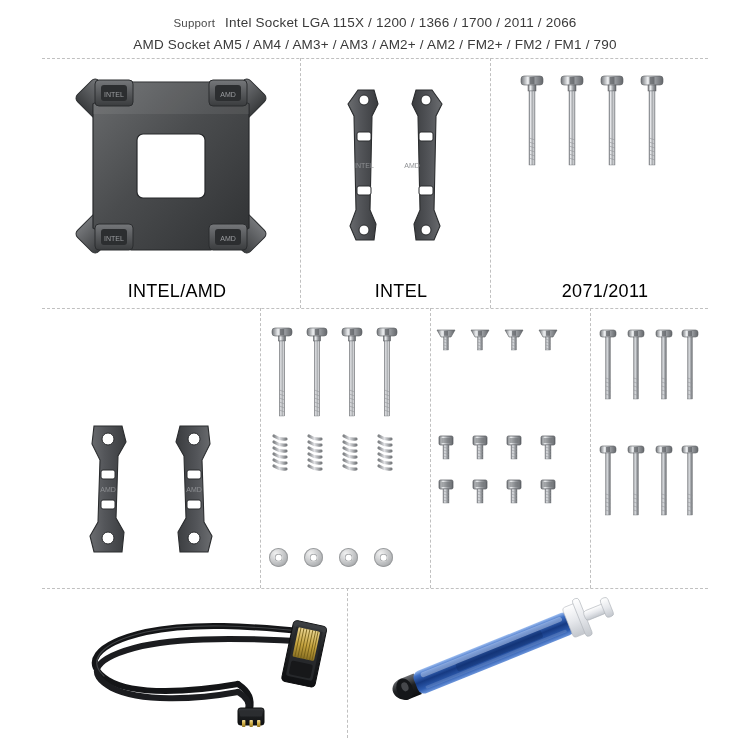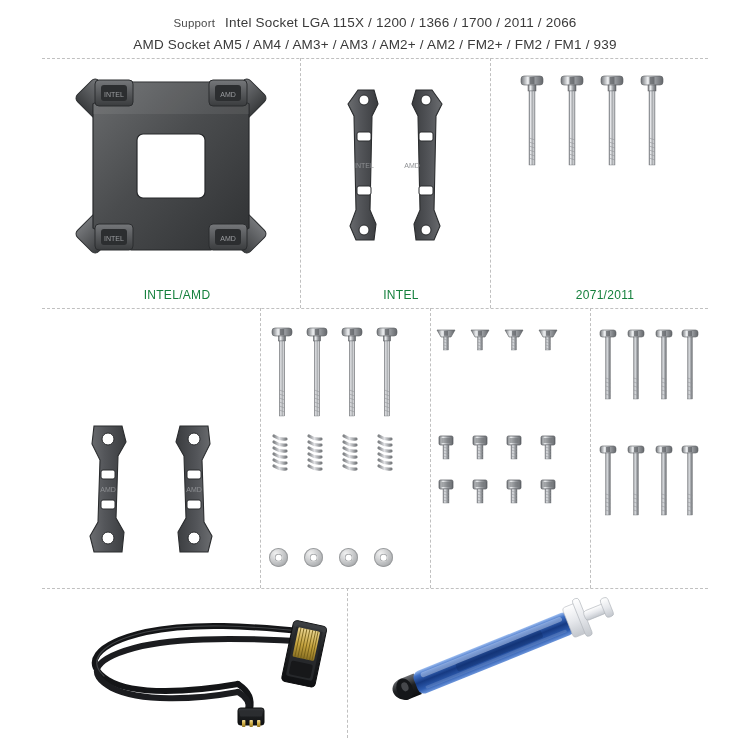--- a/index.html
+++ b/index.html
@@ -61,22 +61,22 @@
   .cell {
     position: absolute;
     box-sizing: border-box;
   }
   .cell .caption {
     position: absolute;
     bottom: 6px;
     left: 12px;
     right: 0;
     text-align: center;
-    font-size: 12px;
-    color: #15803d;
+    font-size: 18px;
+    color: #000000;
     letter-spacing: .3px;
   }
   .art {
     position: absolute;
     inset: 0;
   }
 
   .washer {
     position: absolute;
     border-radius: 50%;
@@ -97,21 +97,21 @@
   }
 </style>
 </head>
 <body>
 
 <div class="header">
   <div class="line">
     <span class="lbl">Support</span><span>Intel Socket LGA 115X / 1200 / 1366 / 1700 / 2011 / 2066</span>
   </div>
   <div class="line">
-    <span>AMD Socket AM5 / AM4 / AM3+ / AM3 / AM2+ / AM2 / FM2+ / FM2 / FM1 / 939</span>
+    <span>AMD Socket AM5 / AM4 / AM3+ / AM3 / AM2+ / AM2 / FM2+ / FM2 / FM1 / 790</span>
   </div>
 </div>
 
 <div class="sheet">
 
   <div class="hline" style="top:0;"></div>
   <div class="hline" style="top:250px;"></div>
   <div class="hline" style="top:530px;"></div>
   <div class="vline" style="left:258px; top:0; height:250px;"></div>
   <div class="vline" style="left:448px; top:0; height:250px;"></div>

